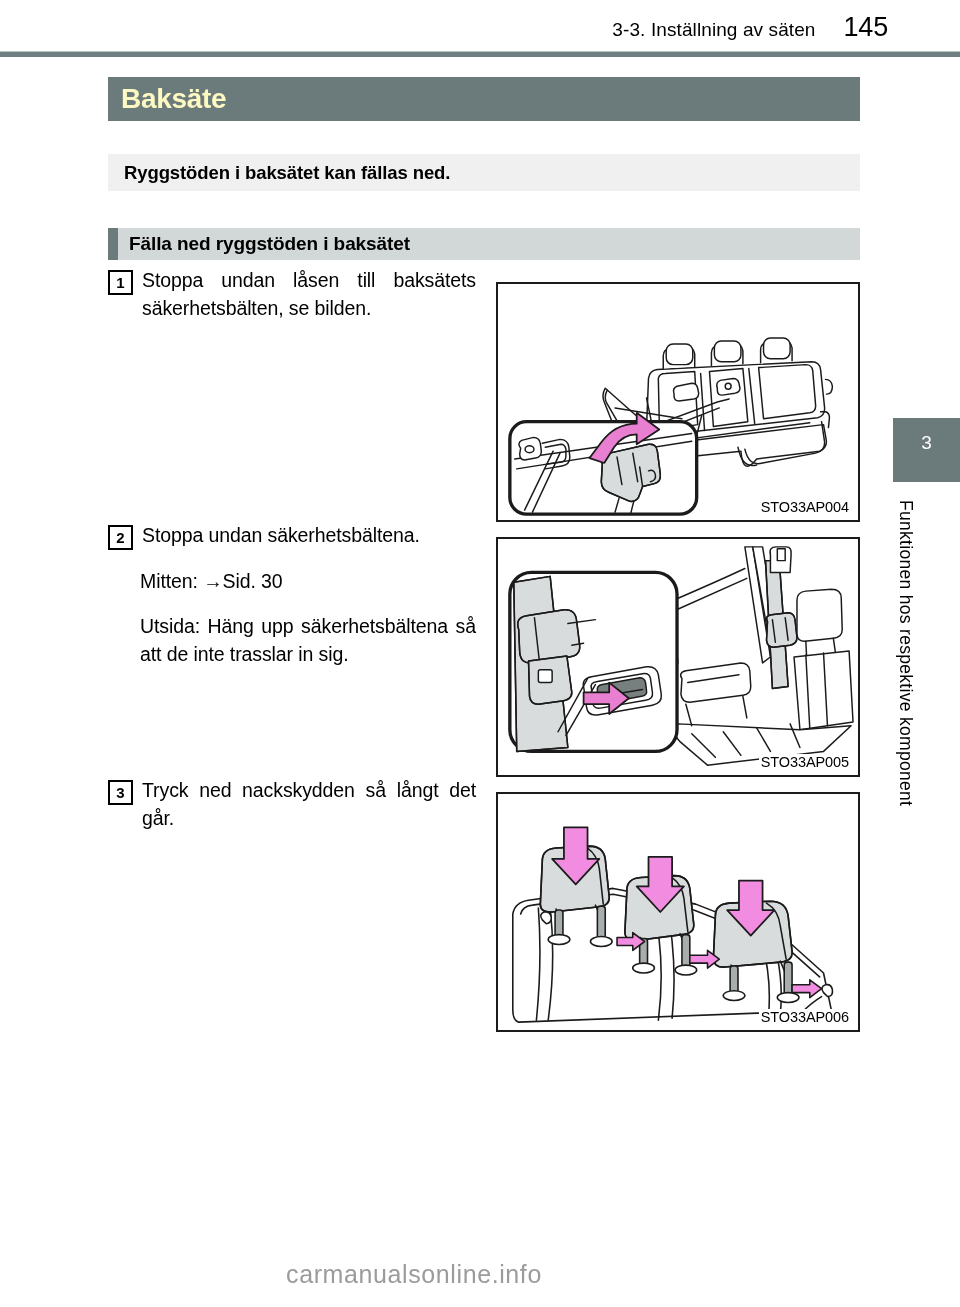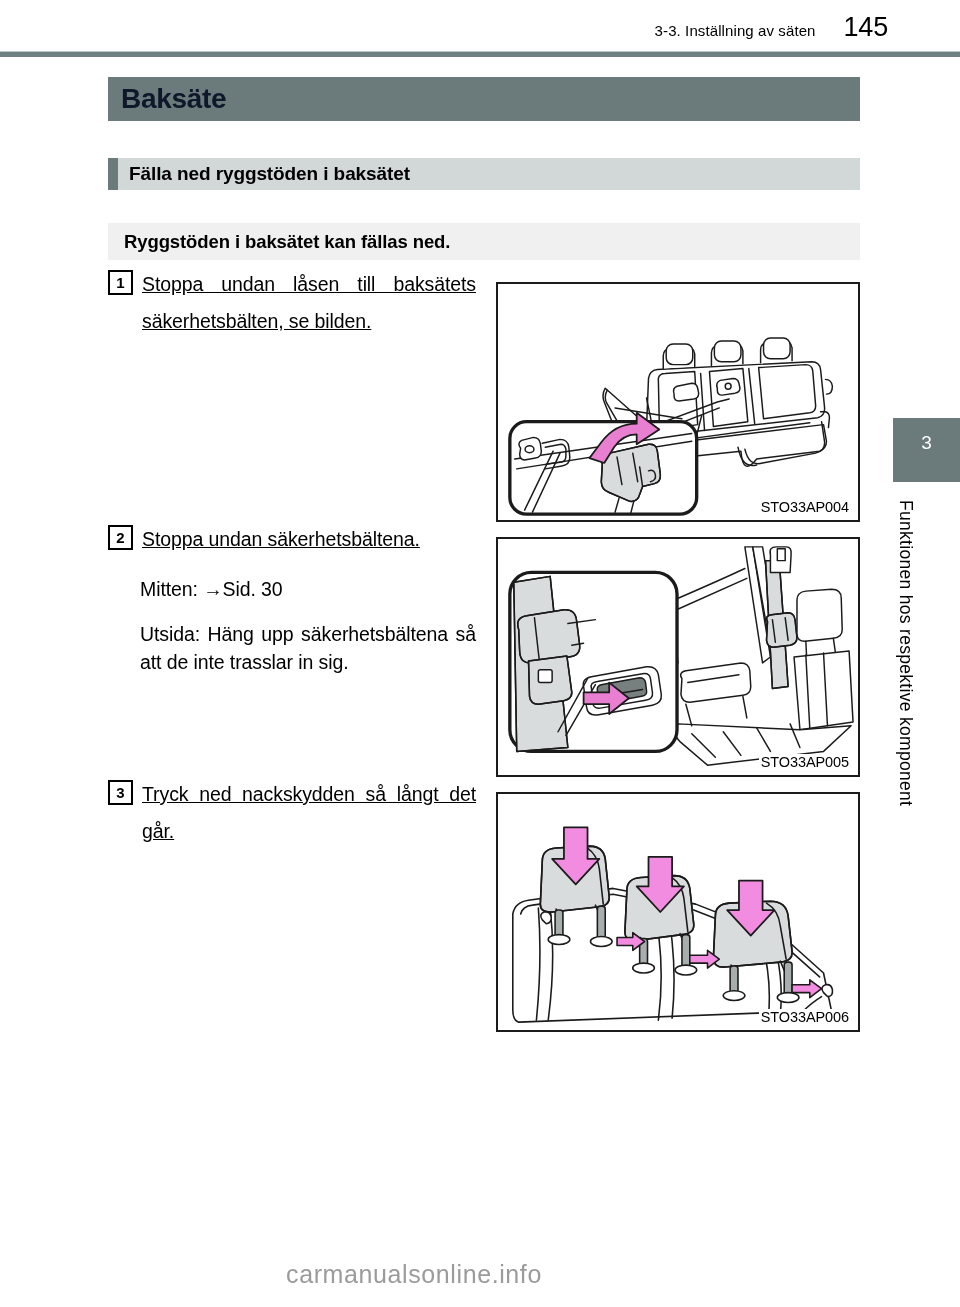--- a/index.html
+++ b/index.html
@@ -25,21 +25,21 @@
   }
   #header-inner {
     position: absolute;
     right: 72px;
     top: 12px;
     display: flex;
     align-items: baseline;
     gap: 28px;
   }
   #header-section {
-    font-size: 15px;
+    font-size: 19px;
     letter-spacing: 0.1px;
     white-space: nowrap;
   }
   #header-pageno {
     font-size: 27px;
     font-weight: normal;
     letter-spacing: -0.2px;
   }
   #header-rule {
     position: absolute;
@@ -84,21 +84,21 @@
     position: absolute;
     left: 108px;
     top: 77px;
     width: 752px;
   }
 
   #section-title-bar {
     width: 752px;
     height: 44px;
     background: #6b7b7b;
-    color: #0f172a;
+    color: #fef9c3;
     display: flex;
     align-items: center;
     padding-left: 13px;
     box-sizing: border-box;
   }
   #section-title-text {
     font-size: 28px;
     font-weight: bold;
     letter-spacing: -0.3px;
   }
@@ -166,26 +166,25 @@
     font-size: 15px;
     font-weight: bold;
     line-height: 21px;
     text-align: center;
     margin-right: 9px;
     margin-top: 4px;
     box-sizing: content-box;
   }
   .step-para {
     font-size: 19.5px;
-    line-height: 37px;
+    line-height: 28px;
     text-align: justify;
     text-align-last: left;
     letter-spacing: -0.1px;
     flex: 1 1 auto;
-    text-decoration: underline;
   }
   .sub-para {
     font-size: 19.5px;
     line-height: 28px;
     text-align: justify;
     text-align-last: left;
     letter-spacing: -0.1px;
     margin-left: 32px;
     margin-top: 17px;
   }
@@ -244,27 +243,27 @@
 
 <div id="chapter-tab">3</div>
 <div id="chapter-side-title">Funktionen hos respektive komponent</div>
 
 <div id="content">
 
   <div id="section-title-bar">
     <span id="section-title-text">Baksäte</span>
   </div>
 
+  <div id="intro-box">
+    <span id="intro-text">Ryggstöden i baksätet kan fällas ned.</span>
+  </div>
+
   <div id="subsection-bar">
     <div id="subsection-accent"></div>
     <span id="subsection-text">Fälla ned ryggstöden i baksätet</span>
-  </div>
-
-  <div id="intro-box">
-    <span id="intro-text">Ryggstöden i baksätet kan fällas ned.</span>
   </div>
 
 </div>
 
 <div class="step-row" style="top:266px;">
   <div class="step-text-col">
     <div class="step-line">
       <div class="step-num">1</div>
       <div class="step-para">Stoppa undan låsen till baksätets säkerhetsbälten, se bilden.</div>
     </div>

